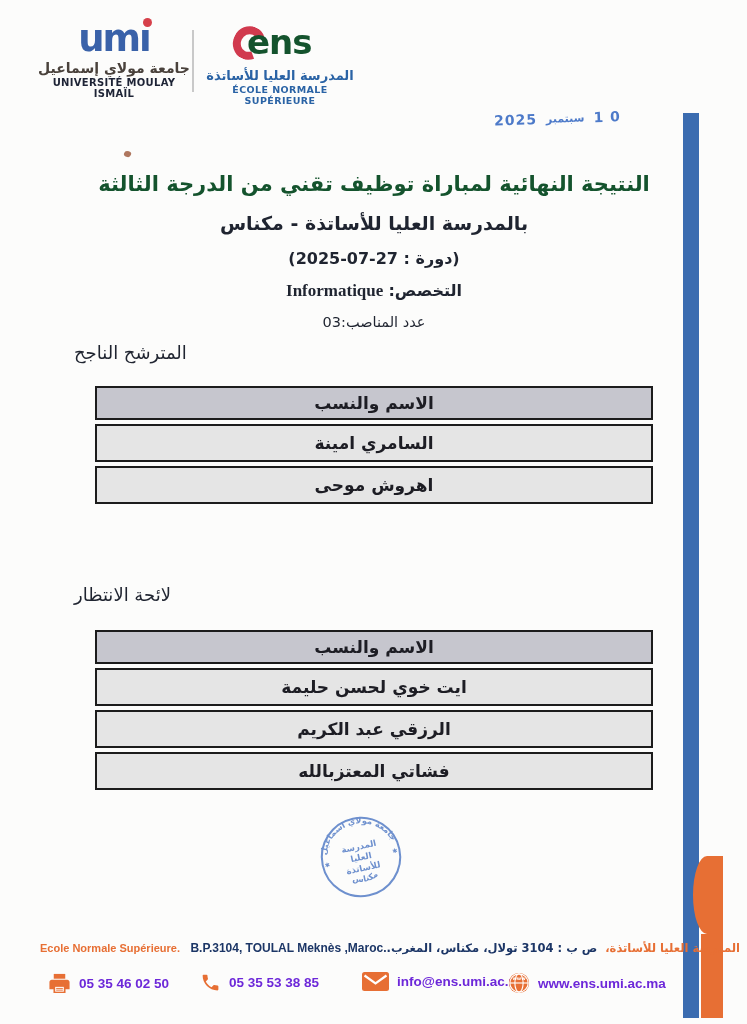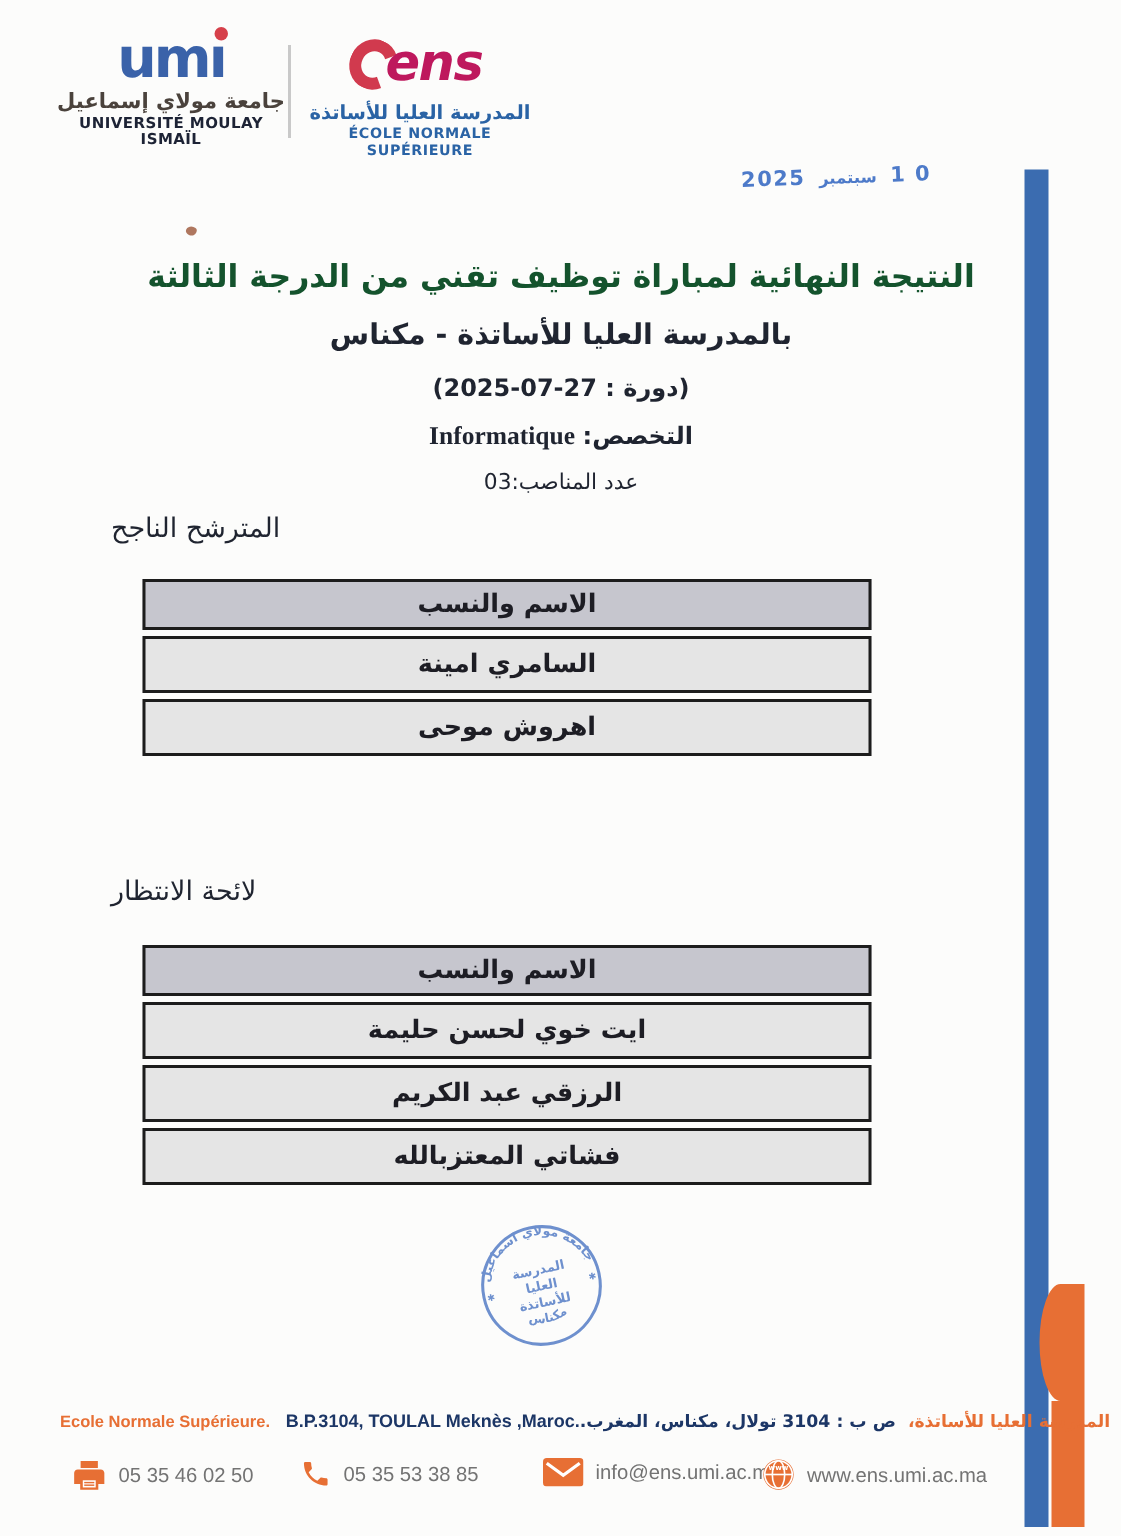--- a/index.html
+++ b/index.html
@@ -11,21 +11,21 @@
   .umi-logo { left:36px; top:20px; width:156px; text-align:center; }
   .umi-mark { font-weight:900; font-size:37px; letter-spacing:-2px; color:#3a62a9; line-height:38px; position:relative; display:inline-block; }
   .umi-mark .iwrap { position:relative; }
   .umi-mark .idot { position:absolute; width:9px; height:9px; border-radius:50%; background:#d6404a; top:1px; right:-2px; }
   .umi-ar { font-size:14px; font-weight:bold; color:#4a423c; margin-top:2px; }
   .umi-fr { font-size:10px; font-weight:bold; color:#1d2335; letter-spacing:.3px; margin-top:1px; }
   .logo-divider { left:192px; top:30px; width:2px; height:62px; background:#c9c9c9; }
   .ens-logo { left:205px; top:22px; width:150px; text-align:center; }
   .ens-mark { position:relative; height:44px; width:110px; margin:0 auto; }
   .ens-arc { position:absolute; left:8px; top:4px; width:32px; height:34px; border:8px solid #d13a4e; border-radius:50%; border-right-color:transparent; transform:rotate(25deg); }
-  .ens-txt { position:absolute; left:32px; top:0; font-size:34px; font-weight:900; font-style:italic; color:#be185d; letter-spacing:-1px; }
+  .ens-txt { position:absolute; left:22px; top:0; font-size:34px; font-weight:900; color:#14532d; letter-spacing:-1px; }
   .ens-ar { font-size:13px; font-weight:bold; color:#2a63a5; margin-top:2px; }
   .ens-fr { font-size:9.5px; font-weight:bold; color:#2a63a5; letter-spacing:.4px; margin-top:1px; }
 
   
   .date-stamp { left:494px; top:110px; width:150px; display:flex; gap:9px; align-items:center; color:#4d7ac9; font-weight:bold; transform:rotate(-2deg); }
   .date-stamp .num { font-size:14px; letter-spacing:1px; }
   .date-stamp .mon { font-size:11px; }
 
   .red-speck { left:124px; top:151px; width:7px; height:6px; background:#a6684e; border-radius:60% 40% 55% 45%; transform:rotate(20deg); opacity:.9; }
 
@@ -37,21 +37,21 @@
   .t4 { top:281px; font-size:16px; color:#1f2430; }
   .t4 .ar-lab { font-weight:bold; }
   .t4 .fr-val { font-family:"Liberation Serif",serif; font-weight:bold; font-size:17px; }
   .t5 { top:314px; font-size:14.5px; color:#1f2430; }
 
   .section-heading { left:74px; width:564px; text-align:left; direction:rtl; font-size:18px; font-weight:normal; color:#1f2430; }
   .sh1 { top:342px; } .sh2 { top:584px; }
   .section-heading span { display:inline-block; }
 
   
-  .res-table { left:95px; width:486px; direction:rtl; }
+  .res-table { left:95px; width:558px; direction:rtl; }
   .tb1 { top:386px; } .tb2 { top:630px; }
   .row { border:2px solid #1c1c1c; height:36px; margin-bottom:4px; display:flex; align-items:center; justify-content:center; background:#e5e5e5; font-size:17px; font-weight:bold; color:#1d1d24; }
   .row.head { background:#c6c6ce; height:34px; }
   .row.body { height:38px; }
 
   
   .stamp { left:314px; top:810px; width:94px; height:94px; transform:rotate(-12deg); opacity:.88; }
 
   
   .blue-bar { left:683px; top:113px; width:16px; height:905px; background:#3b6cb0; }
@@ -59,21 +59,21 @@
 
   
   .footer-address { left:40px; top:938px; width:667px; display:flex; justify-content:space-between; align-items:baseline; }
   .fa-fr { font-family:"Liberation Sans","DejaVu Sans",sans-serif; white-space:nowrap; }
   .fa-fr .school { color:#e76f34; font-weight:bold; font-size:11px; margin-right:6px; }
   .fa-fr .addr { color:#1c3666; font-weight:bold; font-size:12px; }
   .fa-ar { direction:rtl; white-space:nowrap; font-size:11.5px; font-weight:bold; }
   .fa-ar .school { color:#e76f34; margin-left:4px; }
   .fa-ar .addr { color:#1c3666; }
   .contact { top:972px; display:flex; align-items:center; gap:8px; }
-  .contact .num, .contact .txt { color:#737373; font-weight:normal; font-size:13.5px; font-family:"Liberation Sans","DejaVu Sans",sans-serif; }
+  .contact .num, .contact .txt { color:#6d28d9; font-weight:bold; font-size:13.5px; font-family:"Liberation Sans","DejaVu Sans",sans-serif; }
   .c-fax { left:48px; } .c-phone { left:200px; } .c-mail { left:362px;align-items:center; } .c-web { left:508px;align-items:center; }
   .icon { display:inline-flex; }
 </style>
 </head>
 <body>
 
 <div class="abs umi-logo">
   <div class="umi-mark"><span>um</span><span class="iwrap"><span>ı</span><span class="idot"></span></span></div>
   <div class="umi-ar">جامعة مولاي إسماعيل</div>
   <div class="umi-fr">UNIVERSITÉ MOULAY ISMAÏL</div>

